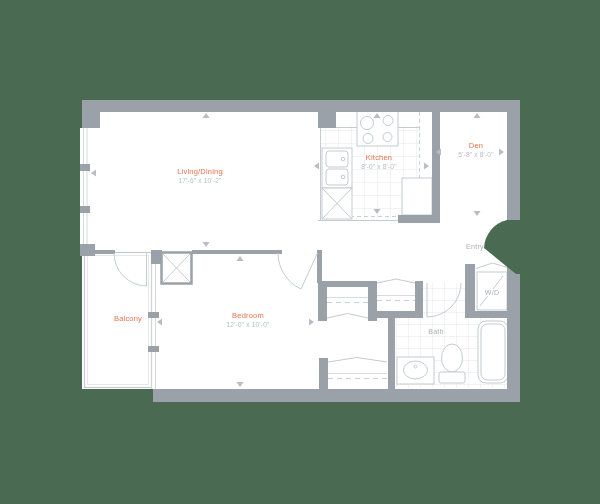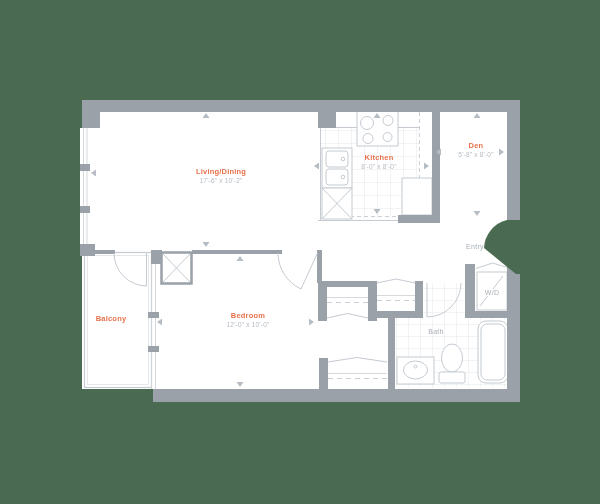--- a/index.html
+++ b/index.html
@@ -14,21 +14,21 @@
   .dash{stroke:var(--line,#c5cbd1);stroke-width:.9;fill:none;stroke-dasharray:4 3;}
   .shelf{stroke:#d6dade;stroke-width:1;fill:none;}
   .rod{stroke:var(--line,#c5cbd1);stroke-width:.9;fill:none;stroke-dasharray:5 4;}
   .glz{stroke:#d0d5da;stroke-width:.9;fill:none;}
   .balc{fill:none;stroke:var(--line,#c5cbd1);stroke-width:1.2;}
   .balc2{fill:none;stroke:#dadee2;stroke-width:.7;}
   .xbox{fill:var(--floor,#fff);stroke:var(--wall,#9aa1a9);stroke-width:2.5;}
   .arrow{fill:#b7bdc4;}
   .tileline{stroke:var(--tile,#e4e7ea);stroke-width:1;fill:none;}
   .room-label{position:absolute;transform:translateX(-50%);text-align:center;line-height:1.3;white-space:nowrap;}
-  .room-name{display:block;font-size:7.5px;font-weight:bold;color:var(--accent,#e8724c);letter-spacing:.2px;}
+  .room-name{display:block;font-size:7.5px;font-weight:normal;color:var(--accent,#e8724c);letter-spacing:.2px;}
   .room-dim{display:block;font-size:6.5px;color:var(--dim,#b6bcc3);letter-spacing:.2px;}
   .area-label{position:absolute;transform:translateX(-50%);font-size:7px;color:var(--muted,#a9afb7);letter-spacing:.3px;white-space:nowrap;}
   .wd-bg{background:var(--floor,#fff);padding:0 1px;}
 </style>
 </head>
 <body>
 
 <div id="stage">
 
   <svg id="plan-svg" width="600" height="504" viewBox="0 0 600 504">
@@ -191,37 +191,37 @@
       <path class="arrow" d="M477 216 l-3.5 -5 h7 Z"></path>
       <path class="arrow" d="M436 152 l5 -3.5 v7 Z"></path>
       <path class="arrow" d="M504 152 l-5 -3.5 v7 Z"></path>
       <path class="arrow" d="M240 256 l-3.5 5 h7 Z"></path>
       <path class="arrow" d="M240 387 l-3.5 -5 h7 Z"></path>
       <path class="arrow" d="M157 322 l5 -3.5 v7 Z"></path>
       <path class="arrow" d="M314 322 l-5 -3.5 v7 Z"></path>
     </g>
   </svg>
 
-  <div class="room-label" style="left:221px;top:167px;">
+  <div class="room-label" style="left:200px;top:167px;">
     <span class="room-name">Living/Dining</span>
     <span class="room-dim">17'-6" x 10'-2"</span>
   </div>
   <div class="room-label" style="left:379px;top:153px;">
     <span class="room-name">Kitchen</span>
     <span class="room-dim">8'-0" x 8'-0"</span>
   </div>
   <div class="room-label" style="left:476px;top:141px;">
     <span class="room-name">Den</span>
     <span class="room-dim">5'-8" x 8'-0"</span>
   </div>
   <div class="room-label" style="left:248px;top:311px;">
     <span class="room-name">Bedroom</span>
     <span class="room-dim">12'-0" x 10'-0"</span>
   </div>
-  <div class="room-label" style="left:111px;top:314px;">
+  <div class="room-label" style="left:128px;top:314px;">
     <span class="room-name">Balcony</span>
   </div>
 
   <div class="area-label" style="left:475px;top:243px;">Entry</div>
   <div class="area-label" style="left:436px;top:328px;">Bath</div>
   <div class="area-label wd-bg" style="left:492px;top:289px;">W/D</div>
 
 </div>
 
 </body></html>

